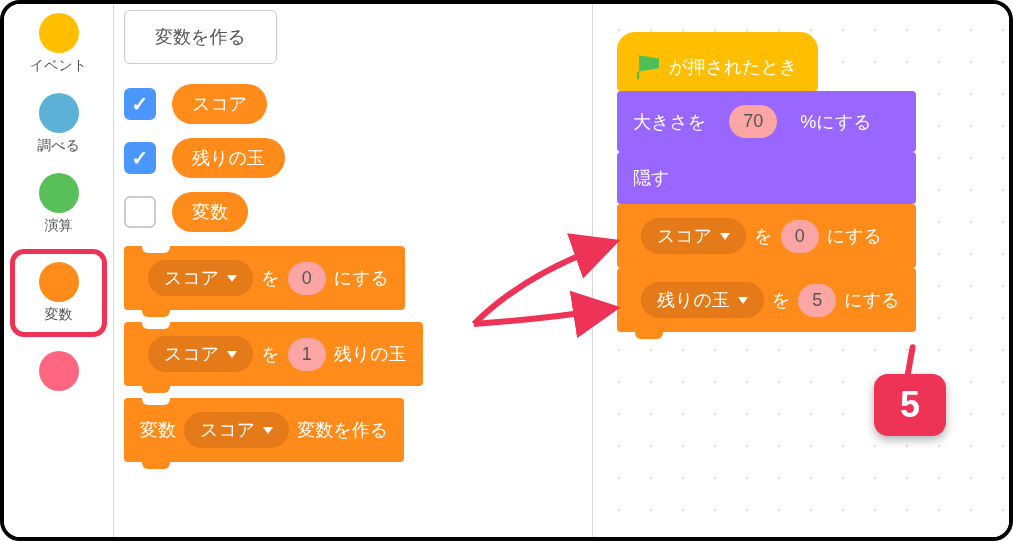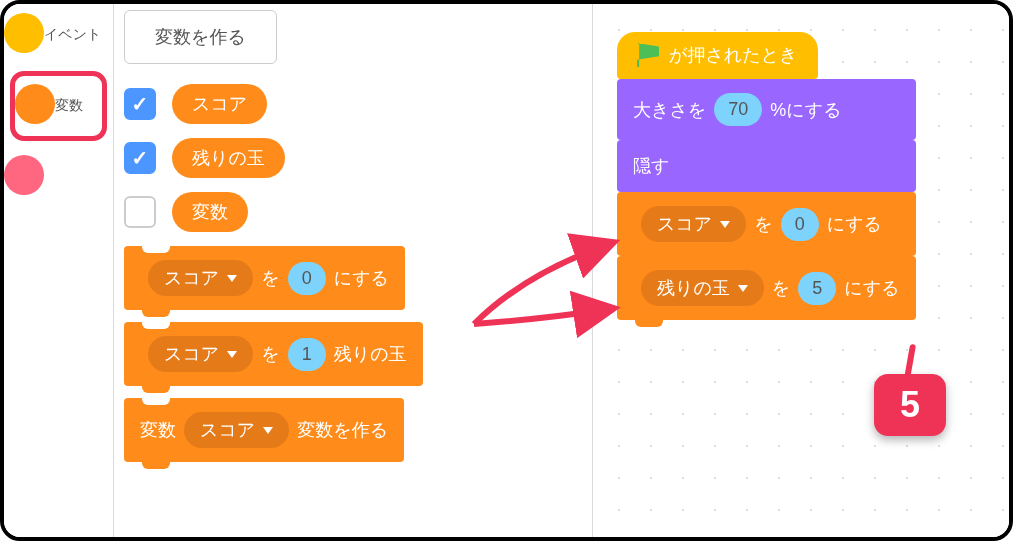--- a/index.html
+++ b/index.html
@@ -1,21 +1,21 @@
 <!DOCTYPE html>
 <html><head>
   <meta charset="utf-8">
   <style>
     * { box-sizing: border-box; margin: 0; padding: 0; }
     body { font-family: "Hiragino Kaku Gothic ProN", "Helvetica Neue", Arial, sans-serif; background: #fff; }
     .container { width: 1013px; height: 541px; border: 4px solid #000; border-radius: 20px; position: relative; overflow: hidden; background: #fff; }
     
     
     .sidebar { position: absolute; left: 0; top: 0; width: 110px; height: 100%; border-right: 1px solid #d9d9d9; background: #fff; padding-top: 5px; }
-    .cat { display: flex; align-items: center; margin-bottom: 10px; cursor: pointer; padding: 4px 0; text-align: right; }
+    .cat { display: flex; flex-direction: column; align-items: center; margin-bottom: 10px; cursor: pointer; padding: 4px 0; text-align: right; }
     .cat-circle { width: 40px; height: 40px; border-radius: 50%; margin-bottom: 4px; }
     .cat-label { font-size: 14px; color: #555; }
     .cat.highlighted { border: 5px solid #ee3356; border-radius: 14px; margin: 0 6px 10px; padding: 8px 0; }
     
     .c-events { background: #ffbf00; }
     .c-control { background: #ffab19; }
     .c-sensing { background: #5cb1d6; }
     .c-operators { background: #59c059; }
     .c-variables { background: #ff8c1a; }
     .c-myblocks { background: #ff6680; }
@@ -26,34 +26,34 @@
     .var-row { display: flex; align-items: center; margin-bottom: 14px; }
     .chk { width: 32px; height: 32px; border-radius: 6px; border: 2px solid #ccc; margin-right: 16px; display: flex; align-items: center; justify-content: center; cursor: pointer; }
     .chk.checked { background: #4c97ff; border-color: #4c97ff; }
     .chk.checked::after { content: "✓"; color: #fff; font-weight: bold; font-size: 20px; }
     .var-pill { background: #ff8c1a; color: #fff; border-radius: 20px; padding: 8px 20px; font-size: 18px; display: inline-block; }
     
     
     .block { background: #ff8c1a; color: #fff; border-radius: 4px; padding: 14px 16px; margin-bottom: 12px; display: inline-flex; align-items: center; font-size: 18px; position: relative; }
     .block::before { content: ""; position: absolute; top: -1px; left: 18px; width: 28px; height: 8px; background: #fff; border-radius: 0 0 6px 6px; }
     .block::after { content: ""; position: absolute; bottom: -7px; left: 18px; width: 28px; height: 8px; background: #ff8c1a; border-radius: 0 0 6px 6px; }
-    .block.looks { background: #9966ff; }
+    .block.looks { background: #9966ff; gap: 15px; }
     .block.looks::after { background: #9966ff; }
     .block.looks.hide::after { background: #9966ff; }
     .sel { background: #e57a18; border-radius: 20px; padding: 6px 16px; margin: 0 8px; display: inline-flex; align-items: center; }
-    .input-round { background: #7dd3fc; color: #555; border-radius: 20px; padding: 6px 14px; margin: 0 8px; font-size: 18px; min-width: 36px; text-align: center; }
+    .input-round { background: #fca5a5; color: #555; border-radius: 20px; padding: 6px 14px; margin: 0 8px; font-size: 18px; min-width: 36px; text-align: center; }
     .tri { width: 0; height: 0; border-left: 5px solid transparent; border-right: 5px solid transparent; border-top: 7px solid #fff; margin-left: 8px; }
     
     .palette-blocks { margin-top: 12px; }
     .palette-blocks .block::before { background: #fff; }
     
     
     .script-area { position: absolute; left: 588px; top: 0; width: 424px; height: 100%; border-left: 1px solid #d9d9d9; background: #fff; background-image: radial-gradient(circle, #ddd 1px, transparent 1px); background-size: 32px 32px; background-position: 10px 10px; }
     .stack { position: absolute; left: 24px; top: 28px; }
-    .hat { background: #ffbf00; color: #fff; border-radius: 18px 18px 4px 4px; padding: 11px 20px 12px; display: inline-flex; align-items: center; font-size: 18px; position: relative; }
+    .hat { background: #ffbf00; color: #fff; border-radius: 18px 18px 4px 4px; padding: 23px 20px 12px; display: inline-flex; align-items: center; font-size: 18px; position: relative; }
     .hat::after { content: ""; position: absolute; bottom: -7px; left: 18px; width: 28px; height: 8px; background: #ffbf00; border-radius: 0 0 6px 6px; }
     .flag { width: 22px; height: 24px; background: #4cbf56; clip-path: polygon(0 0, 100% 15%, 100% 55%, 0 70%, 0 100%, 10% 100%, 10% 0); margin-right: 10px; }
     .stack .block { margin-bottom: 0; display: flex; }
     .stack .block::before { background: inherit; top: 0; }
     .stack .row { display: block; }
     .stack > .row:first-child .block::before, .stack > .row:first-child .hat::before { display: none; }
     
     
     .arrow { position: absolute; pointer-events: none; }
     
@@ -63,20 +63,28 @@
   </style>
 </head>
 <body>
 
 <div class="container">
 
   <div class="sidebar">
     <div class="cat">
       <div class="cat-circle c-events"></div>
       <div class="cat-label">イベント</div>
+    </div>
+    <div class="cat">
+      <div class="cat-circle c-sensing"></div>
+      <div class="cat-label">調べる</div>
+    </div>
+    <div class="cat">
+      <div class="cat-circle c-operators"></div>
+      <div class="cat-label">演算</div>
     </div>
     <div class="cat highlighted">
       <div class="cat-circle c-variables"></div>
       <div class="cat-label">変数</div>
     </div>
     <div class="cat">
       <div class="cat-circle c-myblocks"></div>
     </div>
   </div>
 

